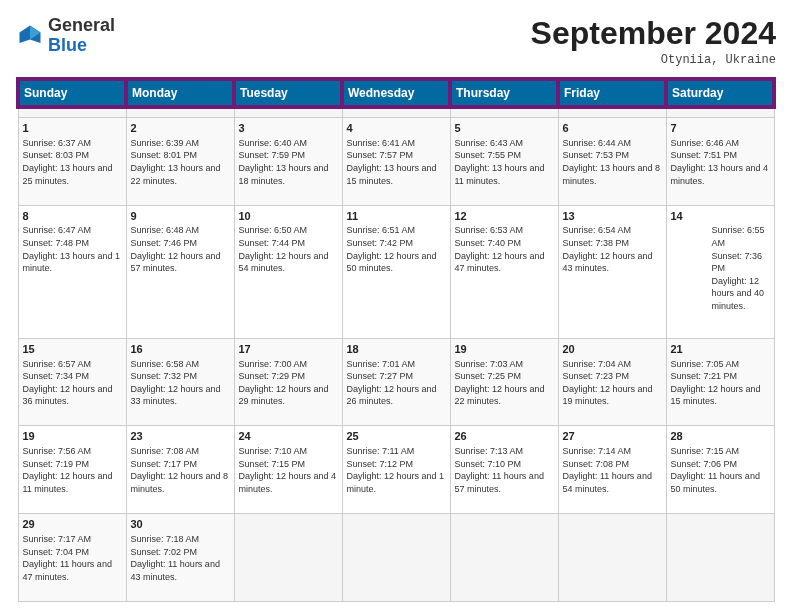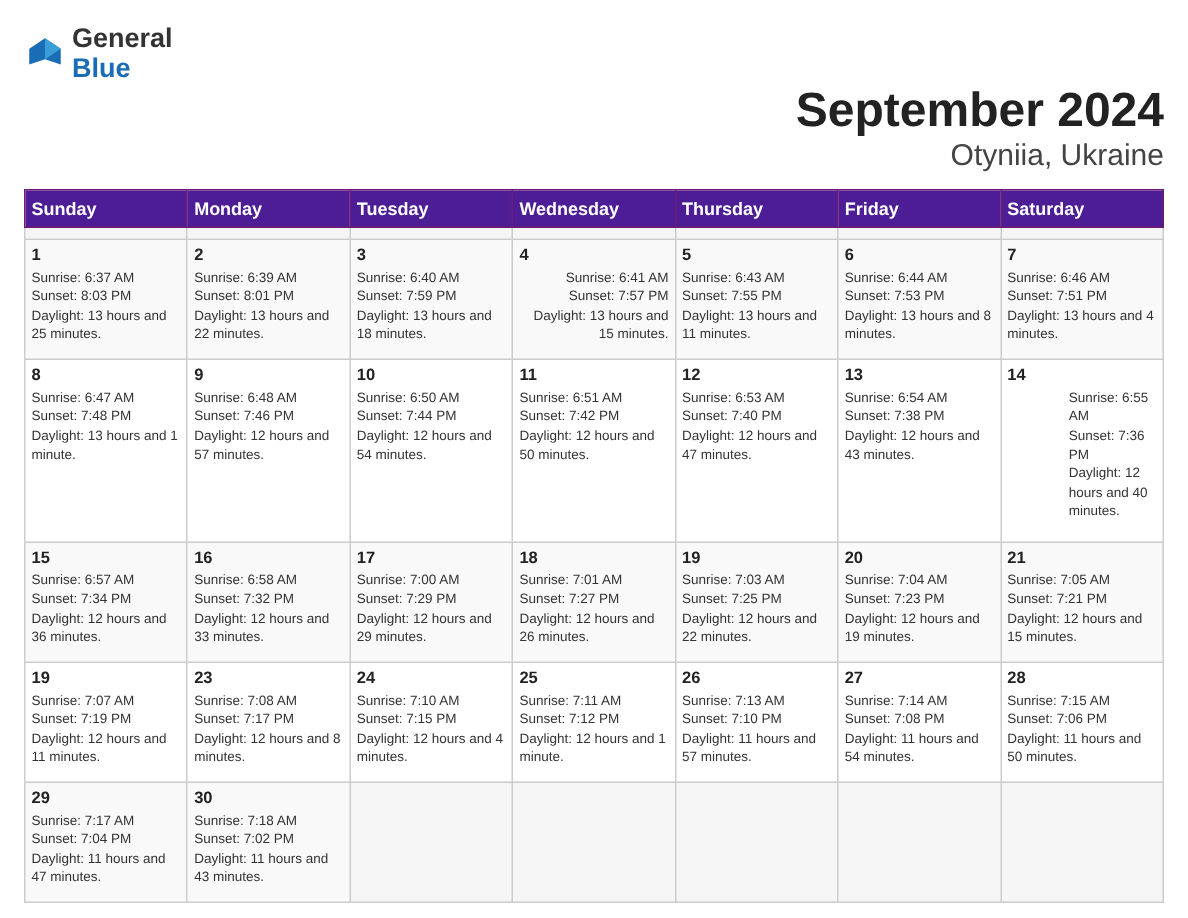--- a/index.html
+++ b/index.html
@@ -40,41 +40,41 @@
       height: 28px;
     }
     .title-block {
       text-align: right;
     }
     .month-title {
       font-size: 32px;
       font-weight: bold;
       color: #222;
       line-height: 1.1;
-      margin-top: 40px;
     }
     .location {
-      font-size: 20px;
+      font-size: 12px;
       color: #444;
       margin-top: 2px;
+      font-family: Liberation Mono, monospace;
     }
     .calendar {
       flex: 1;
       border: 1px solid #ccc;
       border-collapse: collapse;
       width: 100%;
       table-layout: fixed;
     }
     .calendar th {
-      background: #4c1d95;
+      background: #0369a1;
       color: #fff;
       font-size: 12px;
       font-weight: bold;
       padding: 5px 4px;
-      border: 1px solid #701a75;
+      border: 4px solid #701a75;
       text-align: left;
     }
     .calendar td {
       border: 1px solid #ccc;
       padding: 3px 4px;
       vertical-align: top;
       font-size: 9.5px;
       line-height: 1.35;
       background: #fff;
     }
@@ -154,21 +154,21 @@
 Daylight: 13 hours and 22 minutes.</div>
           </td>
           <td>
             <span class="day-num">3</span>
             <div class="day-detail" style="white-space: pre-line;">Sunrise: 6:40 AM
 Sunset: 7:59 PM
 Daylight: 13 hours and 18 minutes.</div>
           </td>
           <td>
             <span class="day-num">4</span>
-            <div class="day-detail" style="white-space: pre-line; text-align: right;">Sunrise: 6:41 AM
+            <div class="day-detail" style="white-space: pre-line;">Sunrise: 6:41 AM
 Sunset: 7:57 PM
 Daylight: 13 hours and 15 minutes.</div>
           </td>
           <td>
             <span class="day-num">5</span>
             <div class="day-detail" style="white-space: pre-line;">Sunrise: 6:43 AM
 Sunset: 7:55 PM
 Daylight: 13 hours and 11 minutes.</div>
           </td>
           <td>
@@ -268,21 +268,21 @@
           <td>
             <span class="day-num">21</span>
             <div class="day-detail" style="white-space: pre-line;">Sunrise: 7:05 AM
 Sunset: 7:21 PM
 Daylight: 12 hours and 15 minutes.</div>
           </td>
         </tr>
         <tr>
           <td>
             <span class="day-num">19</span>
-            <div class="day-detail" style="white-space: pre-line;">Sunrise: 7:07 AM
+            <div class="day-detail" style="white-space: pre-line;">Sunrise: 7:56 AM
 Sunset: 7:19 PM
 Daylight: 12 hours and 11 minutes.</div>
           </td>
           <td>
             <span class="day-num">23</span>
             <div class="day-detail" style="white-space: pre-line;">Sunrise: 7:08 AM
 Sunset: 7:17 PM
 Daylight: 12 hours and 8 minutes.</div>
           </td>
           <td>

